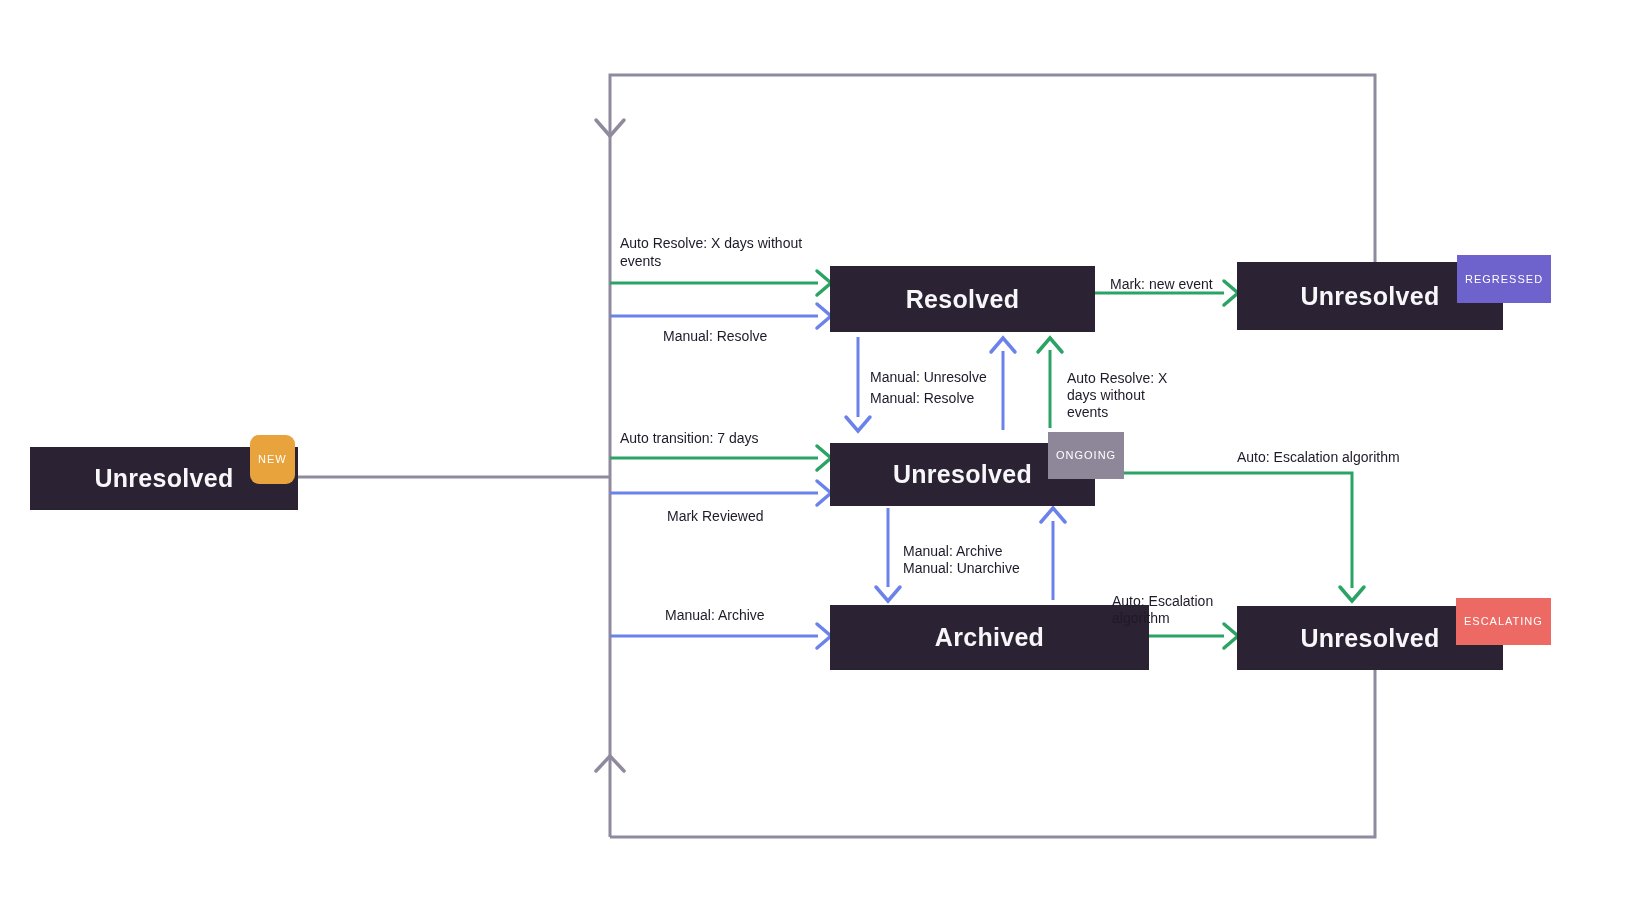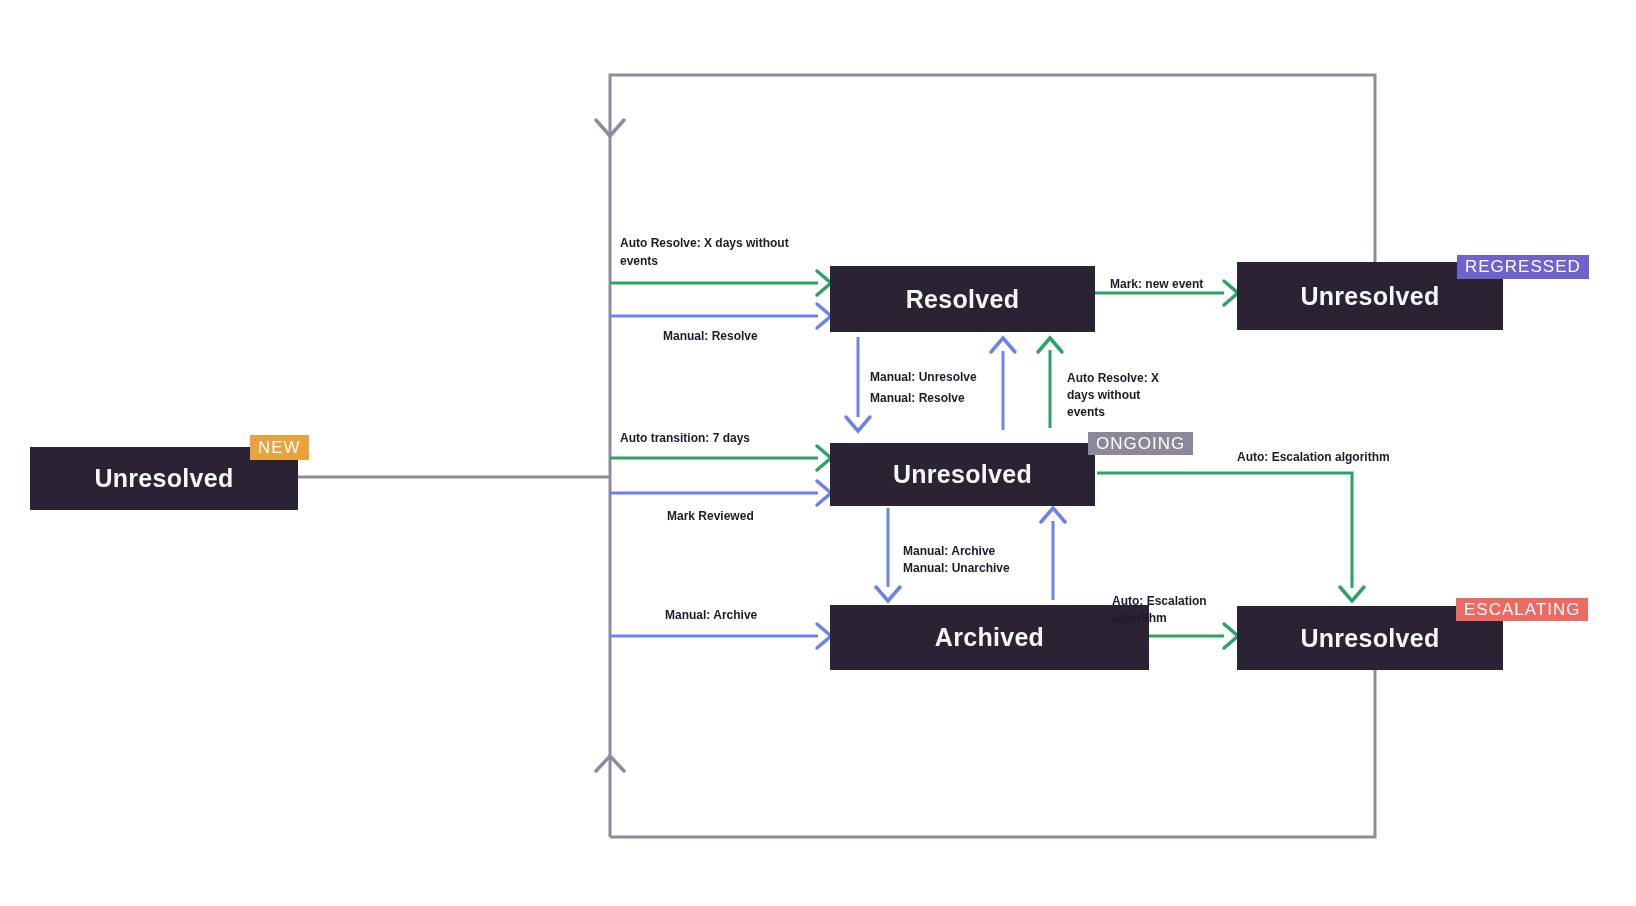--- a/index.html
+++ b/index.html
@@ -21,29 +21,29 @@
   svg .blue path{stroke:var(--blue);fill:none;stroke-width:3;}
   svg path.head{stroke-width:3.5;stroke-linecap:round;stroke-linejoin:miter;}
   .state{
     position:absolute;background:var(--box-bg);
     display:flex;align-items:center;justify-content:center;
   }
   .state-label{
     color:var(--box-text);font-size:25px;font-weight:700;letter-spacing:.3px;
   }
   .badge{
-    position:absolute;color:#ffffff;font-size:17px;font-weight:500;
-    letter-spacing:1px;line-height:23px;padding:0 8px;white-space:nowrap;
+    position:absolute;color:#ffffff;font-size:11px;font-weight:500;
+    letter-spacing:1px;line-height:23px;padding:12px 8px;white-space:nowrap;
   }
-  .badge-new{background:var(--badge-new);left:220px;top:-12px;line-height:25px;}
-  .badge-ongoing{background:var(--badge-ongoing);left:218px;top:-11px;margin-left:40px;}
+  .badge-new{background:var(--badge-new);left:220px;top:-12px;line-height:25px;border-radius:9px;}
+  .badge-ongoing{background:var(--badge-ongoing);left:218px;top:-11px;}
   .badge-regressed{background:var(--badge-regressed);left:220px;top:-7px;line-height:24px;}
   .badge-escalating{background:var(--badge-escalating);left:219px;top:-8px;}
   .edge-label{
-    position:absolute;color:var(--ink);font-size:12px;font-weight:700;
+    position:absolute;color:var(--ink);font-size:14px;font-weight:400;
     line-height:18px;white-space:pre-line;
   }
 </style>
 </head>
 <body>
 
 <div class="canvas">
 
   <svg class="edges" width="1636" height="906" viewBox="0 0 1636 906">
     <g class="gray">

